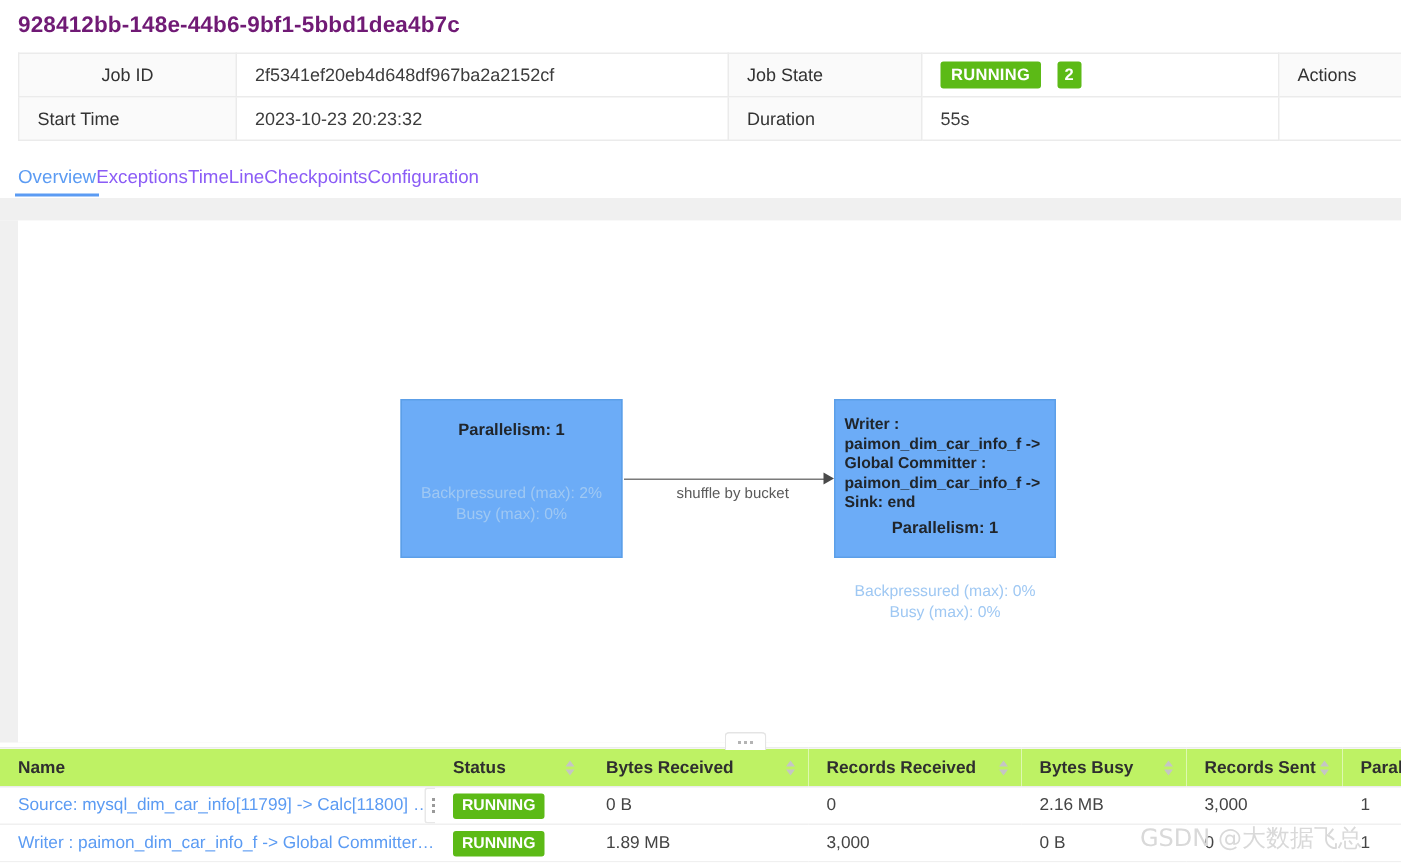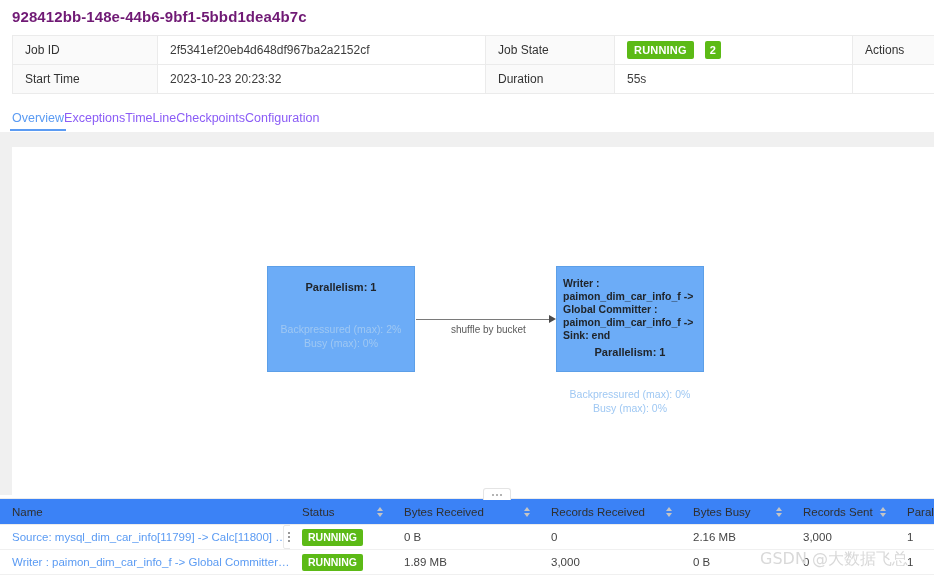--- a/index.html
+++ b/index.html
@@ -41,21 +41,21 @@
     font-size: 12px;
     color: #3c3c3c;
     vertical-align: middle;
     overflow: hidden;
     white-space: nowrap;
   }
   .summary td.lbl {
     background: #fafafa;
     color: #333;
   }
-  .col-lbl1 { width: 120px; }
+  .col-lbl1 { width: 120px; text-align: center; }
   .col-val1 { width: 303px; }
   .col-lbl2 { width: 104px; }
   .col-val2 { width: 213px; }
   .col-lbl3 { width: 90px; }
 
   .badge-green {
     display: inline-block;
     background: #5cba16;
     color: #ffffff;
     font-weight: bold;
@@ -210,26 +210,26 @@
     height: 77px;
     background: #ffffff;
     overflow: hidden;
   }
   table.vtx {
     border-collapse: collapse;
     width: 934px;
     table-layout: fixed;
   }
   table.vtx th {
-    background: #3b82f6;
+    background: #bef264;
     border-top: 1px solid #ececec;
     border-bottom: 1px solid #ececec;
     height: 25px;
     font-size: 11.5px;
-    font-weight: normal;
+    font-weight: bold;
     color: #2f2f2f;
     text-align: left;
     padding: 0 0 0 12px;
     position: relative;
     white-space: nowrap;
     overflow: hidden;
   }
   table.vtx th .sorter {
     position: absolute;
     right: 9px;

